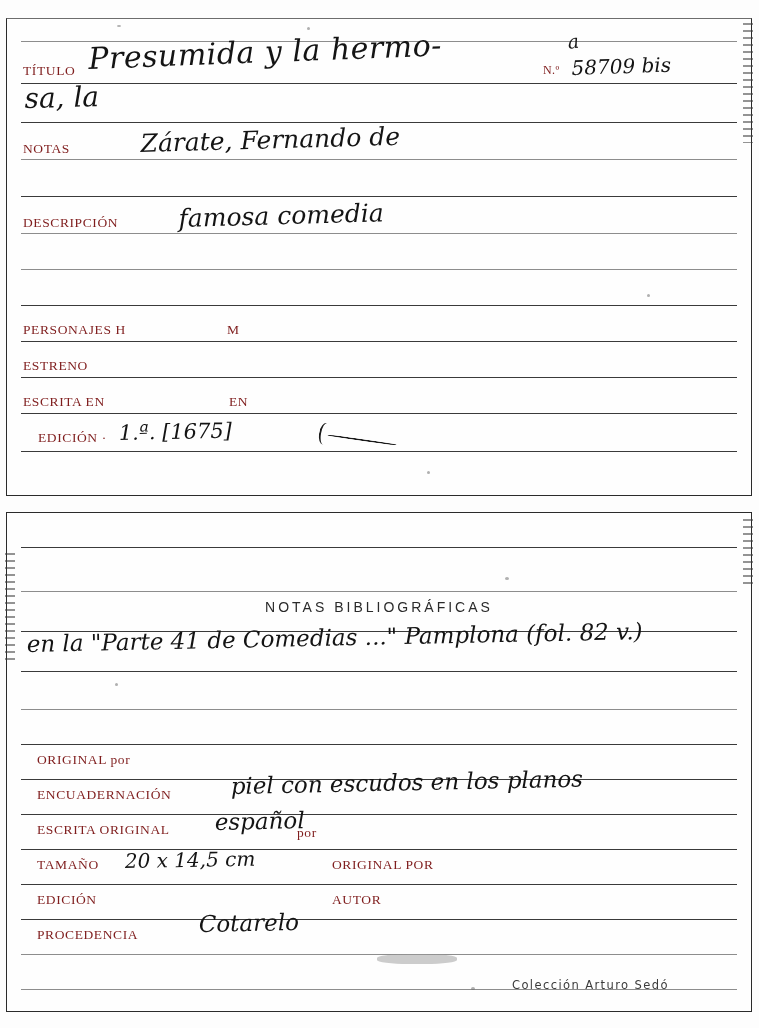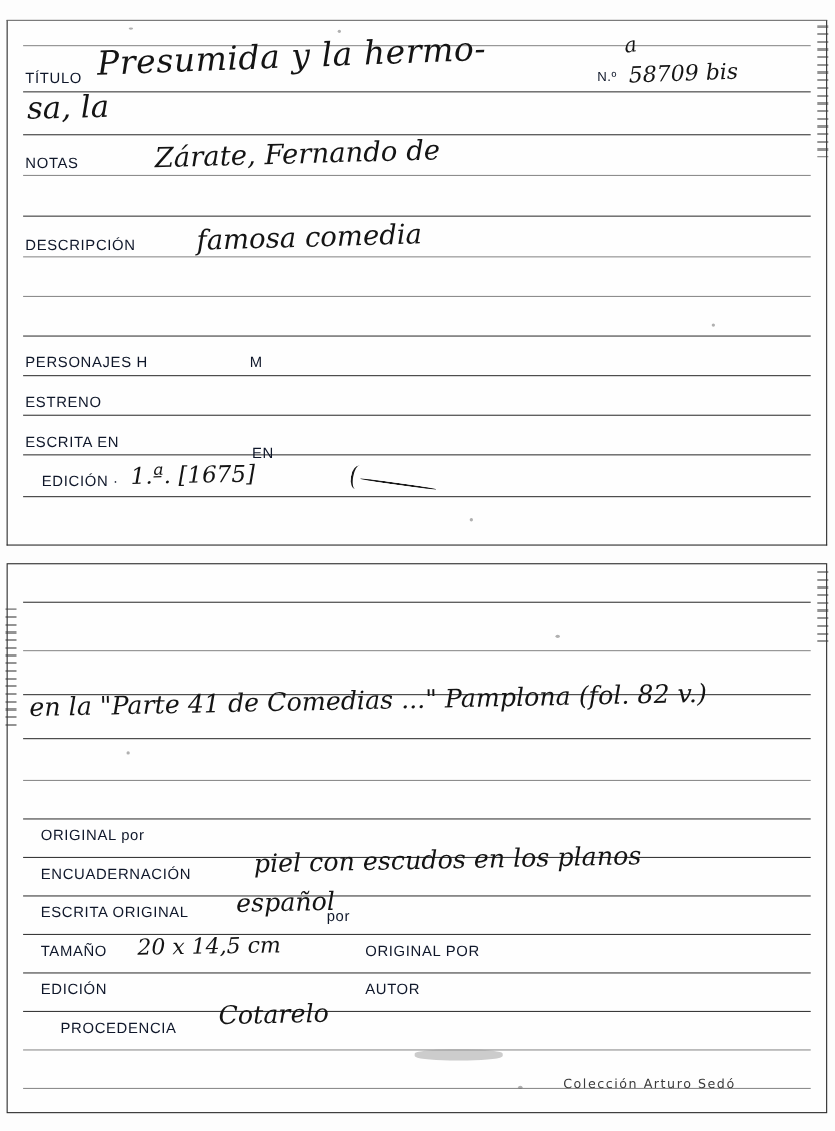--- a/index.html
+++ b/index.html
@@ -56,22 +56,23 @@
     border-bottom: 1px solid #8d8d8d;
     height: 0;
   }
   .rule.dark { border-bottom: 1px solid #3a3a3a; }
 
   
   .lbl {
     position: absolute;
     font-size: 13.5px;
     letter-spacing: 0.6px;
-    color: #0f172a;
+    color: #7f1d1d;
     white-space: nowrap;
+    font-family: Liberation Serif, serif;
   }
   .lbl.small { font-size: 12px; letter-spacing: 0.4px; }
 
   .centered-title {
     position: absolute;
     width: 100%;
     text-align: center;
     font-size: 14px;
     letter-spacing: 3px;
     color: #2a2a2a;
@@ -180,21 +181,21 @@
     </div>
 
     <span class="lbl" style="left:16px; top:44px;">TÍTULO</span>
     <span class="lbl small" style="left:536px; top:44px;">N.º</span>
     <span class="lbl" style="left:16px; top:122px;">NOTAS</span>
     <span class="lbl" style="left:16px; top:196px;">DESCRIPCIÓN</span>
     <span class="lbl" style="left:16px; top:303px;">PERSONAJES  H</span>
     <span class="lbl" style="left:220px; top:303px;">M</span>
     <span class="lbl" style="left:16px; top:339px;">ESTRENO</span>
     <span class="lbl" style="left:16px; top:375px;">ESCRITA EN</span>
-    <span class="lbl" style="left:222px; top:385px;">EN</span>
+    <span class="lbl" style="left:222px; top:375px;">EN</span>
     <span class="lbl" style="left:16px; top:411px;margin-left:15px;">EDICIÓN ·</span>
 
     <span class="hand h-title" style="left:82px; top:22px;">Presumida y la hermo-</span>
     <span class="hand h-sup" style="left:562px; top:12px;">a</span>
     <span class="hand h-num" style="left:565px; top:37px;">58709 bis</span>
     <span class="hand h-title2" style="left:18px; top:63px;">sa, la</span>
     <span class="hand h-mid" style="left:134px; top:110px;">Zárate, Fernando de</span>
     <span class="hand h-mid" style="left:172px; top:185px;">famosa comedia</span>
     <span class="hand h-sm" style="left:140px; top:298px;"></span>
     <span class="hand h-sm" style="left:130px; top:334px;"></span>
@@ -222,32 +223,33 @@
       <div class="rule dark" style="top:231px;"></div>
       <div class="rule dark" style="top:266px;"></div>
       <div class="rule dark" style="top:301px;"></div>
       <div class="rule dark" style="top:336px;"></div>
       <div class="rule dark" style="top:371px;"></div>
       <div class="rule dark" style="top:406px;"></div>
       <div class="rule" style="top:441px;"></div>
       <div class="rule" style="top:476px;"></div>
     </div>
 
+    <div class="centered-title" style="top:86px;">NOTAS BIBLIOGRÁFICAS</div>
 
     <span class="hand h-notes" style="left:20px; top:118px;">en la "Parte 41 de Comedias ..."  Pamplona  (fol. 82 v.)</span>
 
     <span class="lbl" style="left:30px; top:239px;">ORIGINAL por</span>
     <span class="lbl" style="left:30px; top:274px;">ENCUADERNACIÓN</span>
     <span class="lbl" style="left:30px; top:309px;">ESCRITA ORIGINAL</span>
     <span class="lbl" style="left:290px; top:312px;">por</span>
     <span class="lbl" style="left:30px; top:344px;">TAMAÑO</span>
     <span class="lbl" style="left:325px; top:344px;">ORIGINAL POR</span>
     <span class="lbl" style="left:30px; top:379px;">EDICIÓN</span>
     <span class="lbl" style="left:325px; top:379px;">AUTOR</span>
-    <span class="lbl" style="left:48px; top:414px;">PROCEDENCIA</span>
+    <span class="lbl" style="left:30px; top:414px;">PROCEDENCIA</span>
 
     <span class="hand h-xs" style="left:190px; top:232px;"></span>
     <span class="hand h-notes" style="left:224px; top:260px;">piel con escudos en los planos</span>
     <span class="hand h-notes" style="left:208px; top:296px;">español</span>
     <span class="hand h-xs" style="left:118px; top:336px;">20 x 14,5 cm</span>
     <span class="hand h-xs" style="left:470px; top:336px;"></span>
     <span class="hand h-xs" style="left:140px; top:371px;"></span>
     <span class="hand h-xs" style="left:430px; top:371px;"></span>
     <span class="hand h-notes" style="left:192px; top:398px;">Cotarelo</span>
 

